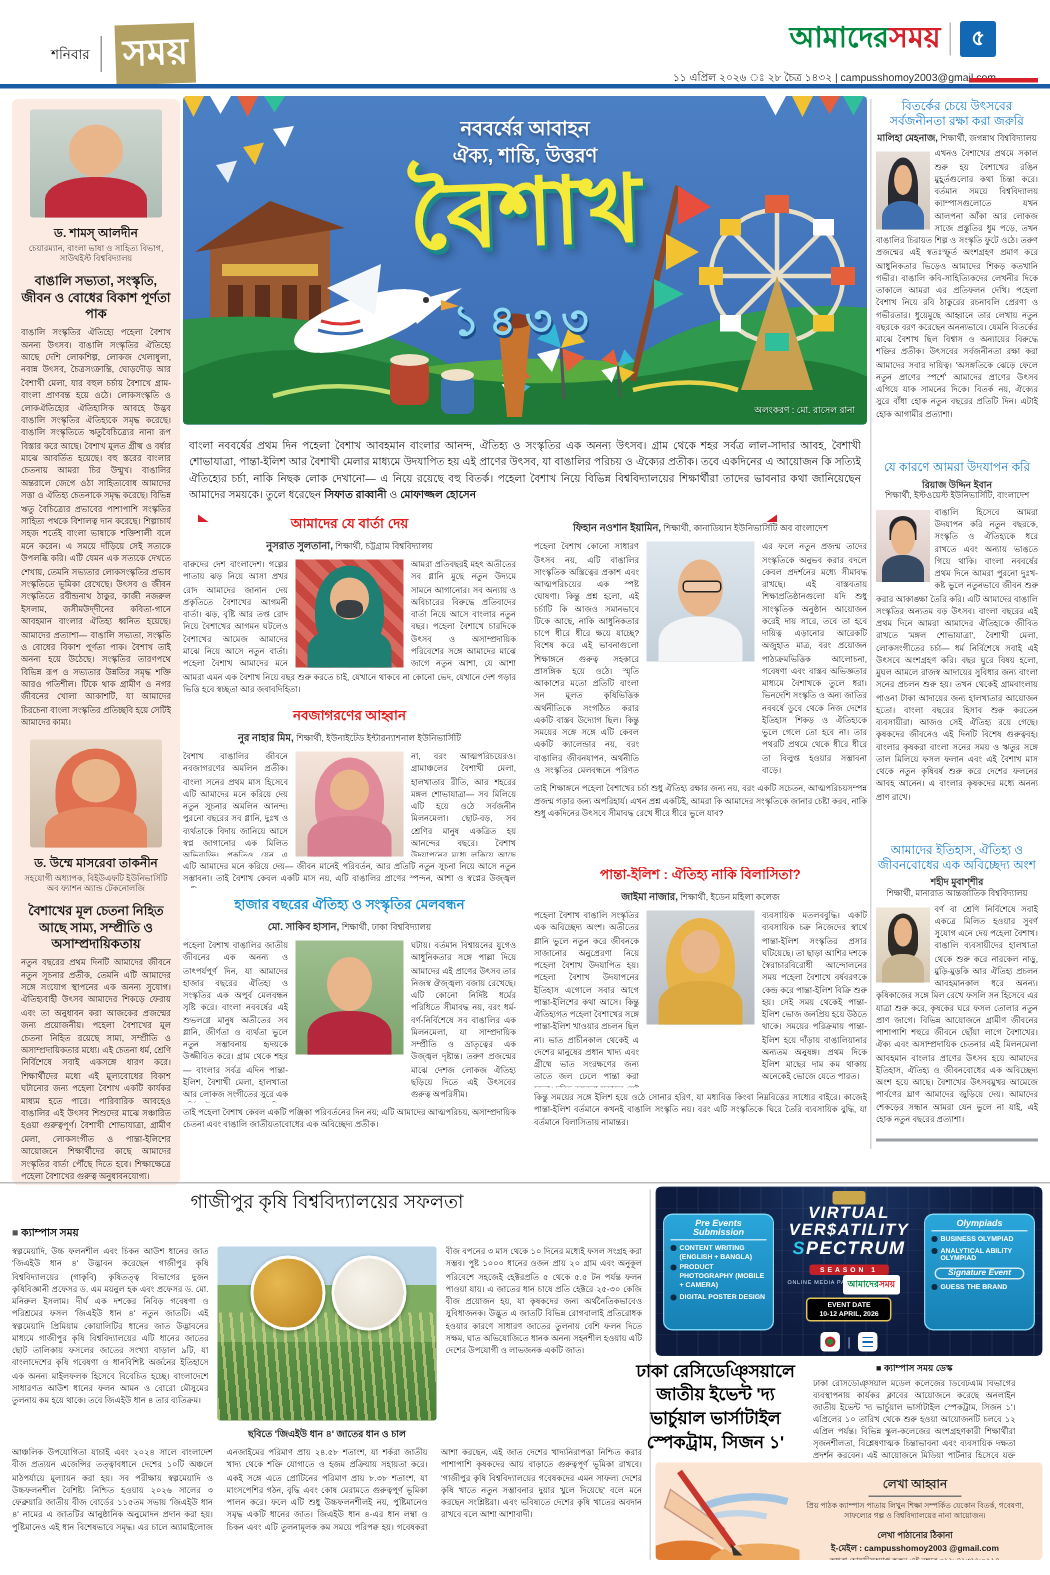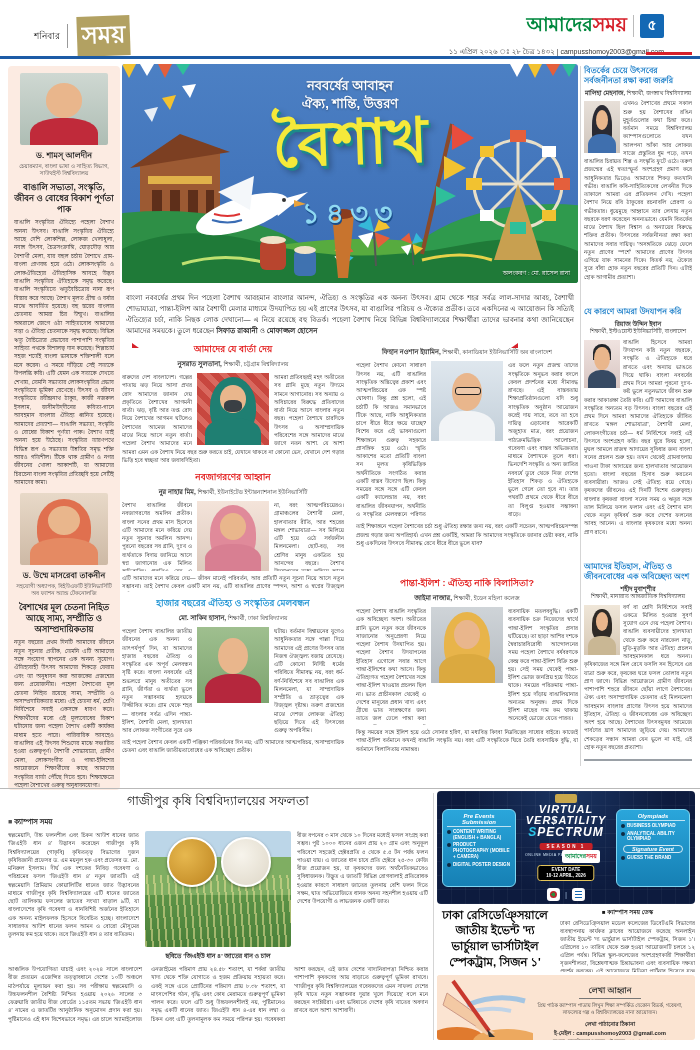--- a/index.html
+++ b/index.html
@@ -81,21 +81,21 @@
   .banner svg{position:absolute;left:0;top:0;}
   .bn-k1{position:absolute;left:0;right:0;top:12px;text-align:center;color:#fff;font-size:13px;font-weight:bold;text-shadow:0 1px 2px rgba(0,0,0,.35);}
   .bn-k2{position:absolute;left:0;right:0;top:30px;text-align:center;color:#fff;font-size:13px;font-weight:bold;text-shadow:0 1px 2px rgba(0,0,0,.35);}
   .bn-title{position:absolute;left:0;right:0;top:48px;text-align:center;color:#f5e93a;font-size:62px;font-weight:bold;
             transform:rotate(-2deg);text-shadow:2px 3px 0 #1c8a8a,4px 5px 6px rgba(0,0,0,.3);line-height:1;}
   .bn-year{position:absolute;left:0;right:0;top:128px;text-align:center;color:#8fd9f2;font-size:28px;font-weight:bold;letter-spacing:6px;text-shadow:1px 2px 0 #1b4e8c;}
   .bn-credit{position:absolute;right:8px;bottom:4px;color:#fff;font-size:6px;text-shadow:0 1px 1px rgba(0,0,0,.6);}
   
   .rightcol{position:absolute;left:584px;top:66px;width:108px;}
   .rc-art{margin-bottom:6px;}
-  .rc-head{color:#1a7ec9;font-size:8px;font-weight:bold;line-height:1.3;margin-bottom:2px;}
+  .rc-head{color:#1a7ec9;font-size:8px;font-weight:normal;text-align:center;line-height:1.3;margin-bottom:2px;}
   .rc-by{font-size:5.6px;text-align:center;color:#333;line-height:1.35;margin-bottom:2px;}
   .rc-by b{font-size:6.2px;}
   .rc-body{font-size:5.5px;line-height:1.5;text-align:justify;color:#222;overflow:hidden;}
   .rc-body .photo{float:left;width:36px;height:50px;margin:2px 3px 2px 0;}
   .rc-div{width:100%;height:2px;background:#9aa0a6;margin-top:4px;}
   
   .feature{position:absolute;left:122px;top:286px;width:456px;}
   .ft-intro{font-size:7px;line-height:1.55;text-align:justify;color:#222;padding:0 4px;}
   .ft-intro b{font-weight:bold;}
   .mark{position:absolute;width:0;height:0;border-left:7px solid #d6202a;border-top:5px solid transparent;border-bottom:0 solid transparent;}
@@ -161,21 +161,21 @@
   .pr-mp-logo .g{color:#00883e;}
   .pr-mp-logo .r{color:#d6202a;}
   .pr-date{position:absolute;left:50%;top:74px;transform:translateX(-50%);background:#000;border:1px solid #e3c45a;border-radius:3px;
      text-align:center;font-size:4.6px;font-weight:bold;padding:1px 8px;line-height:1.3;}
   .pr-logos{position:absolute;left:50%;bottom:3px;transform:translateX(-50%);display:flex;align-items:center;gap:5px;}
   .pr-logo-sq{width:13px;height:13px;background:#fff;border-radius:3px;position:relative;}
   .pr-logo-sq.a::after{content:"";position:absolute;inset:3px;border-radius:50%;background:radial-gradient(#2e8b3a 40%,#b8262c 41%);}
   .pr-logo-sq.b::after{content:"";position:absolute;inset:3px;background:repeating-linear-gradient(0deg,#1368b4 0 1px,#fff 1px 3px);}
   .pr-pipe{color:#9fb4d6;font-size:8px;}
   
-  .event{position:absolute;left:437px;top:907px;width:258px;height:64px;display:flex;gap:7px;}
+  .event{position:absolute;left:419px;top:907px;width:258px;height:64px;display:flex;gap:7px;}
   .ev-head{flex:0 0 116px;font-size:11.5px;font-weight:bold;text-align:center;line-height:1.35;color:#000;display:flex;align-items:center;}
   .ev-right{flex:1;}
   .ev-by{font-size:6px;font-weight:bold;text-align:center;margin-bottom:2px;}
   .ev-body{font-size:5.5px;line-height:1.45;text-align:justify;color:#222;height:52px;overflow:hidden;}
   
   .submit{position:absolute;left:437px;top:975px;width:258px;height:65px;background:#fbe4d2;border-radius:3px;overflow:hidden;display:flex;}
   .sb-ill{flex:0 0 96px;position:relative;}
   .sb-txt{flex:1;padding:4px 8px 0 0;text-align:center;}
   .sb-box-title{display:inline-block;font-size:8px;font-weight:bold;color:#333;border-bottom:1px solid #777;padding:0 10px 1px;}
   .sb-desc{font-size:5px;line-height:1.45;color:#333;margin-top:3px;text-align:center;}

